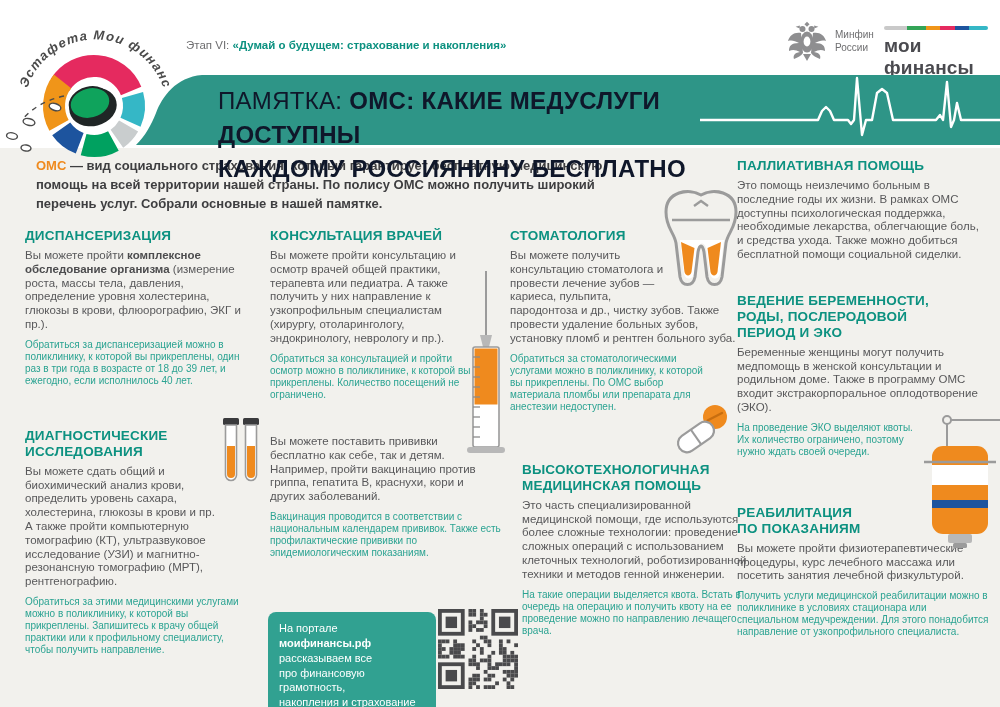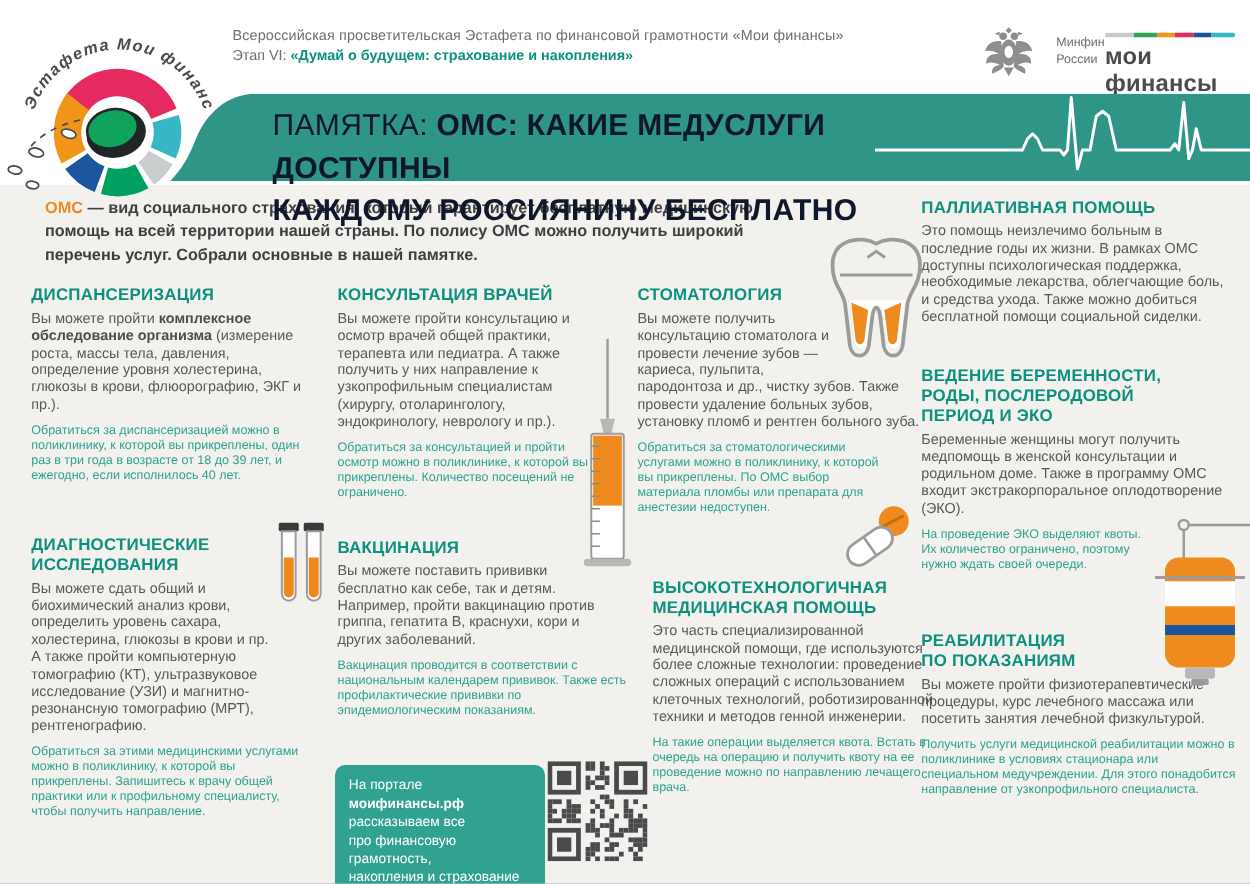--- a/index.html
+++ b/index.html
@@ -8,21 +8,21 @@
 
   
   .header-white { position:absolute; left:0; top:0; width:1000px; height:148px; background:#ffffff; }
   .hdr-line1 { position:absolute; left:186px; top:23px; width:560px; font-size:11.5px; color:#6e6e70; letter-spacing:.1px; }
   .hdr-line2 { position:absolute; left:186px; top:39px; width:560px; font-size:11.5px; color:#6e6e70; }
   .hdr-line2 .teal { color:#0c9180; }
   .b { font-weight:800; }
   .light { font-weight:400; }
   .orange { color:#ef8a1e; }
 
-  .minfin { position:absolute; left:787px; top:20px; display:flex; align-items:center; gap:18px; }
+  .minfin { position:absolute; left:787px; top:20px; display:flex; align-items:center; gap:8px; }
   .minfin-label { font-size:10px; color:#6e6e70; white-space:pre-line; line-height:1.3; }
   .wordmark { position:absolute; left:884px; top:26px; width:104px; }
   .wm-stripe { display:flex; height:4px; width:100%; margin-bottom:5px; border-radius:2px; overflow:hidden; }
   .wm-stripe span { height:100%; }
   .wm-text { font-size:19px; font-weight:800; color:#4a4a4f; letter-spacing:.2px; }
 
   
   .band-svg { position:absolute; left:90px; top:75px; z-index:1; }
   .band-title { position:absolute; left:218px; top:84px; width:520px; z-index:2;
     color:#0f172a; font-size:24px; line-height:1.42; letter-spacing:.3px; white-space:pre-line; }
@@ -91,21 +91,20 @@
 
     <g fill="#ffffff" stroke="#4a4a4a" stroke-width="1.4">
       <ellipse cx="53" cy="101" rx="6" ry="3.4" transform="rotate(18 53 101)"></ellipse>
       <ellipse cx="27" cy="116" rx="6" ry="3.4" transform="rotate(14 27 116)"></ellipse>
       <ellipse cx="10" cy="130" rx="5.5" ry="3.2" transform="rotate(10 10 130)"></ellipse>
       <ellipse cx="24" cy="142" rx="5" ry="3" transform="rotate(8 24 142)"></ellipse>
     </g>
     <path d="M62,90 C44,94 30,102 20,114" fill="none" stroke="#4a4a4a" stroke-width="1.4" stroke-dasharray="5,5"></path>
   </svg>
 
-  <div class="hdr-line1">Всероссийская просветительская Эстафета по финансовой грамотности «Мои финансы»</div>
   <div class="hdr-line2"><span>Этап VI: </span><span class="teal b">«Думай о будущем: страхование и накопления»</span></div>
 
   <div class="minfin">
     <svg width="40" height="42" viewBox="0 0 40 42">
       <g fill="#8e8e90">
         <circle cx="15.5" cy="9" r="3"></circle>
           <circle cx="24.5" cy="9" r="3"></circle>
         <path d="M12.8,8.6 l-4.2,-1.8 4.2,-1.4 z"></path>
           <path d="M27.2,8.6 l4.2,-1.8 -4.2,-1.4 z"></path>
         <rect x="18.2" y="2.5" width="3.6" height="3.6" transform="rotate(45 20 4.3)"></rect>
@@ -149,21 +148,20 @@
     <p class="n">Обратиться за этими медицинскими услугами можно в поликлинику, к которой вы прикреплены. Запишитесь к врачу общей практики или к профильному специалисту, чтобы получить направление.</p>
   </section>
 
   <section class="sec" style="left:270px;top:228px;width:215px">
     <h3 class="h">КОНСУЛЬТАЦИЯ ВРАЧЕЙ</h3>
     <p class="t">Вы можете пройти консультацию и осмотр врачей общей практики, терапевта или педиатра. А также получить у них направление к узкопрофильным специалистам (хирургу, отоларингологу, эндокринологу, неврологу и пр.).</p>
     <p class="n">Обратиться за консультацией и пройти осмотр можно в поликлинике, к которой вы прикреплены. Количество посещений не ограничено.</p>
   </section>
 
   <section class="sec" style="left:270px;top:430px;width:238px">
-    <h3 class="h">ВАКЦИНАЦИЯ</h3>
     <p class="t" style="max-width:226px">Вы можете поставить прививки бесплатно как себе, так и детям. Например, пройти вакцинацию против гриппа, гепатита В, краснухи, кори и других заболеваний.</p>
     <p class="n">Вакцинация проводится в соответствии с национальным календарем прививок. Также есть профилактические прививки по эпидемиологическим показаниям.</p>
   </section>
 
   <div class="infobox">
     <p><span>На портале </span><span class="b">моифинансы.рф</span><span> рассказываем все
 про финансовую грамотность,
 накопления и страхование</span></p>
   </div>
   <svg class="qr" viewBox="0 0 21 21">

